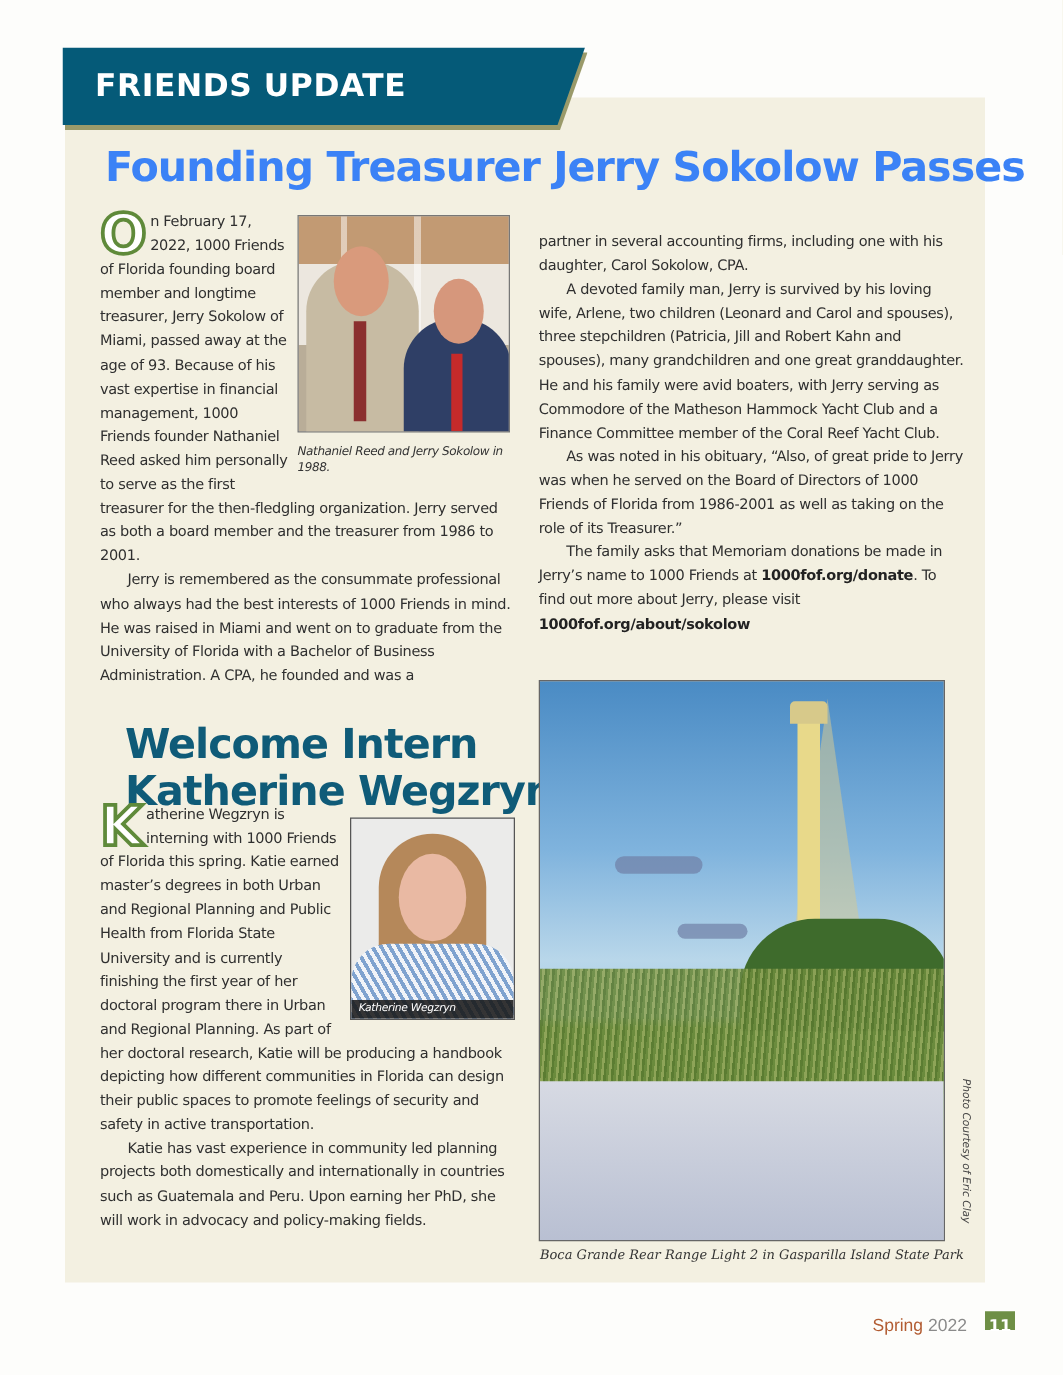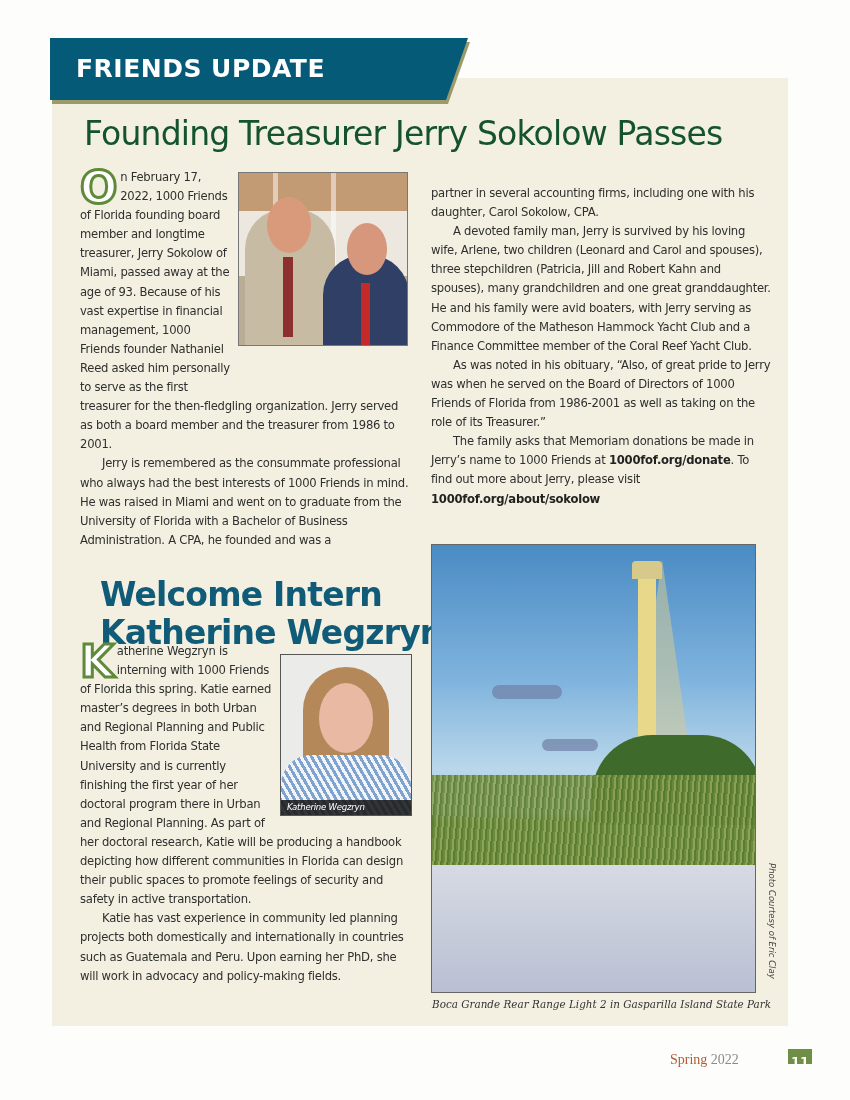--- a/index.html
+++ b/index.html
@@ -17,22 +17,22 @@
     position: absolute; left: 38px; top: 38px; width: 420px; height: 64px; margin-left: 12px;
   }
   .banner svg { position: absolute; left: 0; top: 0; }
   .banner-text {
     position: absolute; left: 26px; top: 16px;
     font-family: "DejaVu Sans", sans-serif; font-weight: bold;
     font-size: 25px; letter-spacing: 0.5px; color: #ffffff;
   }
   .title1 {
     position: absolute; left: 84px; top: 114px;
-    font-family: "DejaVu Sans", sans-serif; font-weight: normal;
-    font-size: 33px; color: #14532d; letter-spacing: -0.8px; white-space: nowrap;
+    font-family: "DejaVu Sans", sans-serif; font-weight: bold;
+    font-size: 33px; color: #3b82f6; letter-spacing: -0.8px; white-space: nowrap;
   }
   .body-text {
     font-family: "DejaVu Sans", sans-serif; font-size: 11.6px; line-height: 19.1px;
     color: #2f2f2f; letter-spacing: -0.25px;
   }
   .col-left-top { position: absolute; left: 80px; top: 168px; width: 330px; }
   .col-right-top { position: absolute; left: 431px; top: 184px; width: 340px; }
   .p { margin: 0; }
   .indent { text-indent: 22px; }
   .float-photo1 {
@@ -114,22 +114,22 @@
   .credit span {
     position: absolute; left: -56px; top: 58px; width: 130px; display: block;
     transform: rotate(90deg); font-family: "DejaVu Sans", sans-serif; font-style: italic;
     font-size: 8.5px; color: #444; white-space: nowrap;
   }
   .caption3 {
     position: absolute; left: 432px; top: 998px;
     font-family: "DejaVu Serif", serif; font-style: italic; font-size: 10.4px; color: #333;
   }
   .footer-season {
-    position: absolute; left: 670px; top: 1052px;
-    font-family: Liberation Serif, serif; font-size: 14px; color: #b25c32;
+    position: absolute; left: 698px; top: 1052px;
+    font-family: Liberation Sans, sans-serif; font-size: 14px; color: #b25c32;
   }
   .footer-season .yr { color: #8a8a8a; }
   .page-num {
     position: absolute; left: 788px; top: 1049px; width: 24px; height: 15px;
     background: #6e8f45; color: #fff; font-family: "DejaVu Sans", sans-serif;
     font-weight: bold; font-size: 13px; line-height: 25px; text-align: center;
   }
 </style>
 </head>
 <body>
@@ -149,20 +149,21 @@
 <div class="col-left-top body-text">
   <div class="float-photo1">
     <div class="photo1">
       <div class="man1"></div>
         <div class="man1h"></div>
         <div class="tie1"></div>
       <div class="man2"></div>
         <div class="man2h"></div>
         <div class="tie2"></div>
     </div>
+    <div class="caption-italic">Nathaniel Reed and Jerry Sokolow in 1988.</div>
   </div>
   <p class="p"><span class="dropcap">O</span><span>n February 17, 2022, 1000 Friends of Florida founding board member and longtime treasurer, Jerry Sokolow of Miami, passed away at the age of 93. Because of his vast expertise in financial management, 1000 Friends founder Nathaniel Reed asked him personally to serve as the first treasurer for the then-fledgling organization. Jerry served as both a board member and the treasurer from 1986 to 2001.</span></p>
   <p class="p indent">Jerry is remembered as the consummate professional who always had the best interests of 1000 Friends in mind. He was raised in Miami and went on to graduate from the University of Florida with a Bachelor of Business Administration. A CPA, he founded and was a</p>
 </div>
 
 <div class="col-right-top body-text">
   <p class="p">partner in several accounting firms, including one with his daughter, Carol Sokolow, CPA.</p>
   <p class="p indent">A devoted family man, Jerry is survived by his loving wife, Arlene, two children (Leonard and Carol and spouses), three stepchildren (Patricia, Jill and Robert Kahn and spouses), many grandchildren and one great granddaughter. He and his family were avid boaters, with Jerry serving as Commodore of the Matheson Hammock Yacht Club and a Finance Committee member of the Coral Reef Yacht Club.</p>
   <p class="p indent">As was noted in his obituary, “Also, of great pride to Jerry was when he served on the Board of Directors of 1000 Friends of Florida from 1986-2001 as well as taking on the role of its Treasurer.”</p>
   <p class="p indent"><span>The family asks that Memoriam donations be made in Jerry’s name to 1000 Friends at </span><span class="strong">1000fof.org/donate</span><span>. To find out more about Jerry, please visit </span><span class="strong">1000fof.org/about/sokolow</span></p>

